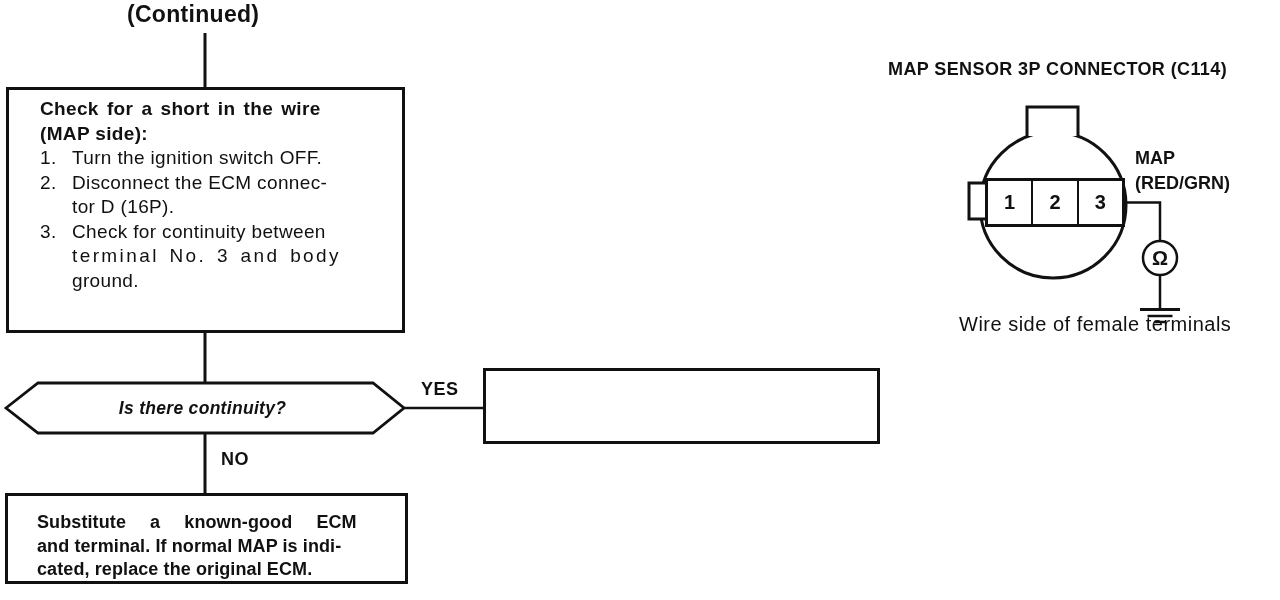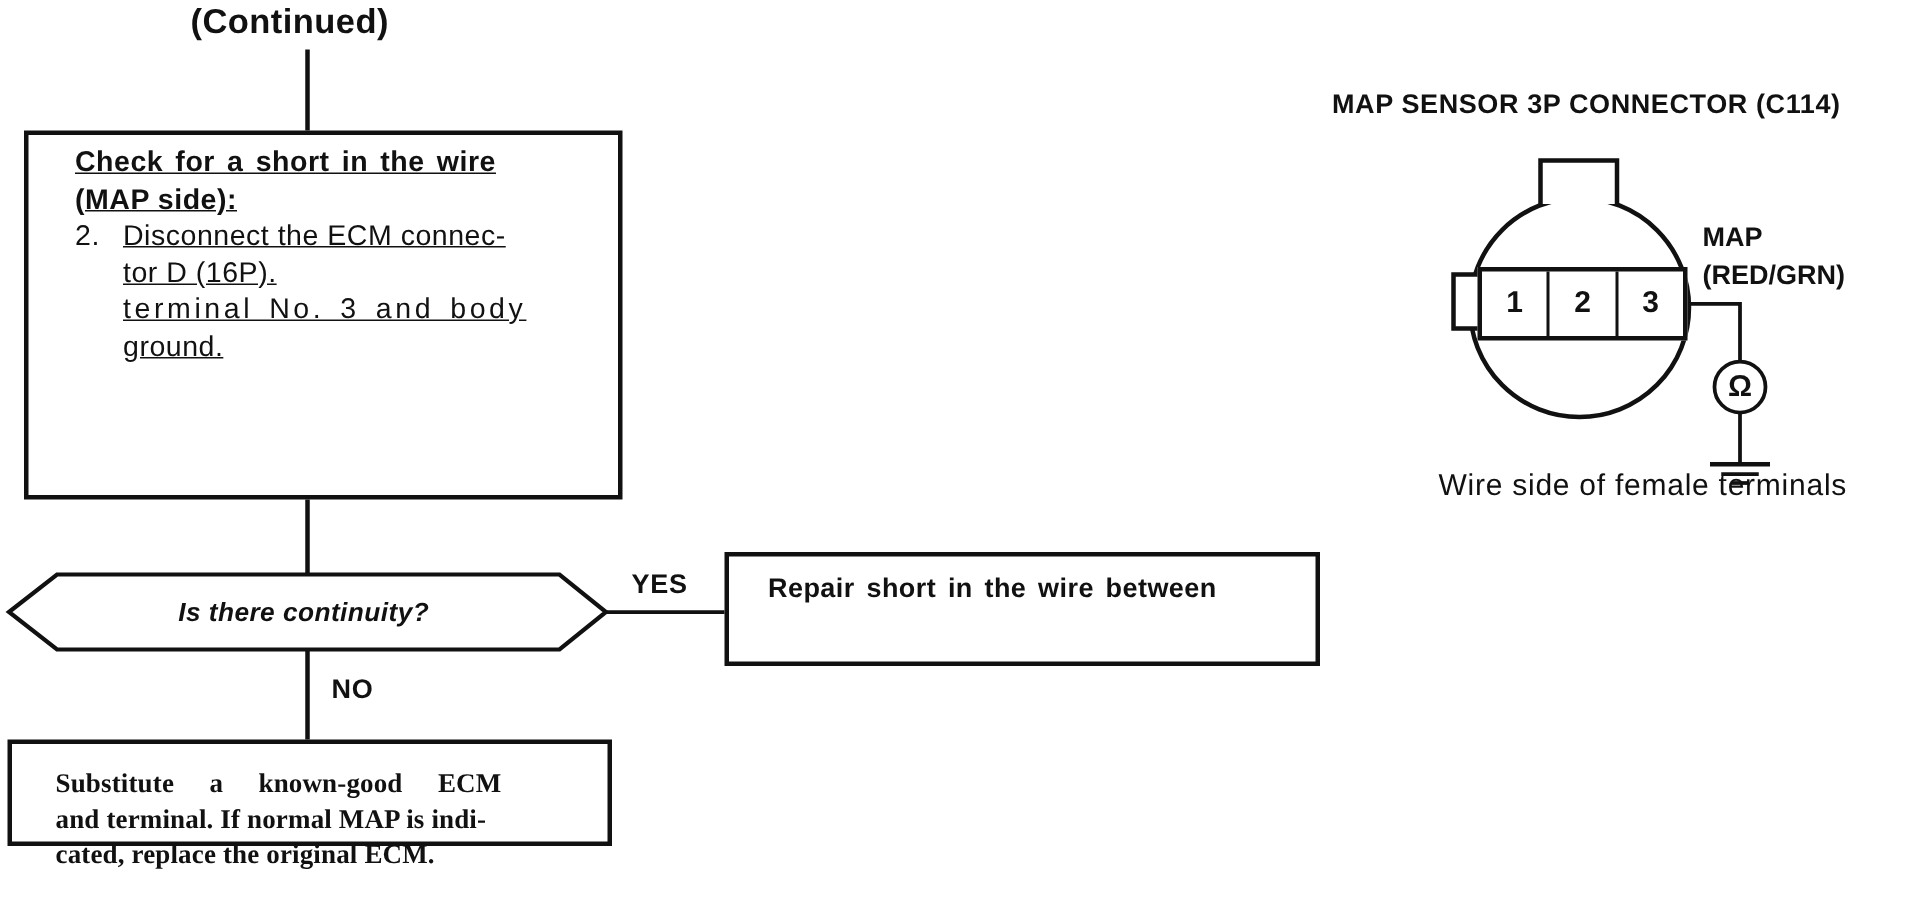--- a/index.html
+++ b/index.html
@@ -14,42 +14,42 @@
   svg .ink { stroke: var(--ink); }
   svg .fillw { fill: var(--paper); }
   svg .nofill { fill: none; }
 
   .flowbox {
     position: absolute; box-sizing: border-box;
     border: 3px solid var(--ink); background: var(--paper);
   }
 
   
-  .stepbox { left: 16px; top: 87px; width: 399px; height: 246px; padding: 7px 6px 16px 31px; text-decoration: underline; }
+  .stepbox { left: 6px; top: 87px; width: 399px; height: 246px; padding: 7px 6px 16px 31px; }
   .sline { font-size: 19px; line-height: 24.5px; letter-spacing: 0.35px; white-space: nowrap; }
   .t1 { font-weight: bold; word-spacing: 2.5px; }
   .t2 { font-weight: bold; }
   .num { display: inline-block; width: 32px; }
   .ind { margin-left: 32px; }
   .ls1 { letter-spacing: 2.4px; word-spacing: 3px; }
 
   
   .decision-text {
     left: 30px; top: 385px; width: 345px; height: 46px;
     display: flex; align-items: center; justify-content: center;
     font-weight: bold; font-size: 17.5px; letter-spacing: 0.3px; font-style: italic;
   }
   .branch { font-weight: bold; font-size: 18px; letter-spacing: 0.5px; }
 
   
   .repairbox { left: 483px; top: 368px; width: 397px; height: 76px; padding: 9px 6px 0 26px; }
   .rline { font-weight: bold; font-size: 18px; line-height: 25.5px; letter-spacing: 0.3px; word-spacing: 2.5px; white-space: nowrap; }
 
   
-  .subbox { left: 5px; top: 493px; width: 403px; height: 71px; padding: 15px 6px 0 29px; font-family: Liberation Serif, serif; }
+  .subbox { left: 5px; top: 493px; width: 403px; height: 91px; padding: 15px 6px 0 29px; }
   .nline { font-weight: bold; font-size: 18px; line-height: 23.5px; letter-spacing: 0.1px; white-space: nowrap; }
   .ws2 { word-spacing: 19px; }
 
   
   .conn-title { left: 888px; top: 59px; font-weight: bold; font-size: 18px; letter-spacing: 0.4px; white-space: nowrap; }
   .terminal-row {
     position: absolute; left: 985px; top: 178px; width: 140px; height: 49px;
     box-sizing: border-box; border: 3px solid var(--ink); background: var(--paper);
     display: flex;
   }
@@ -98,34 +98,39 @@
     <line class="ink" x1="1154.5" y1="322" x2="1165.5" y2="322" stroke-width="2.5"></line>
   </g>
 </svg>
 
 <div class="abs continued">(Continued)</div>
 
 <div class="flowbox stepbox">
   <div class="sline t1">Check for a short in the wire</div>
   <div class="sline t2">(MAP side):</div>
   <div class="sline">
+    <span class="num">1.</span><span>Turn the ignition switch OFF.</span>
+  </div>
+  <div class="sline">
     <span class="num">2.</span><span>Disconnect the ECM connec-</span>
   </div>
   <div class="sline ind">tor D (16P).</div>
+  <div class="sline">
+    <span class="num">3.</span><span>Check for continuity between</span>
+  </div>
   <div class="sline ind ls1">terminal No. 3 and body</div>
   <div class="sline ind">ground.</div>
 </div>
 
 <div class="abs decision-text">Is there continuity?</div>
 
 <div class="abs branch" style="left:421px; top:379px;">YES</div>
 <div class="abs branch" style="left:221px; top:449px;">NO</div>
 
 <div class="flowbox repairbox">
-  <div class="rline">Repair short in the wire between</div>
 </div>
 
 <div class="flowbox subbox">
   <div class="nline ws2">Substitute a known-good ECM</div>
   <div class="nline">and terminal. If normal MAP is indi-</div>
   <div class="nline">cated, replace the original ECM.</div>
 </div>
 
 <div class="abs conn-title">MAP SENSOR 3P CONNECTOR (C114)</div>
 

